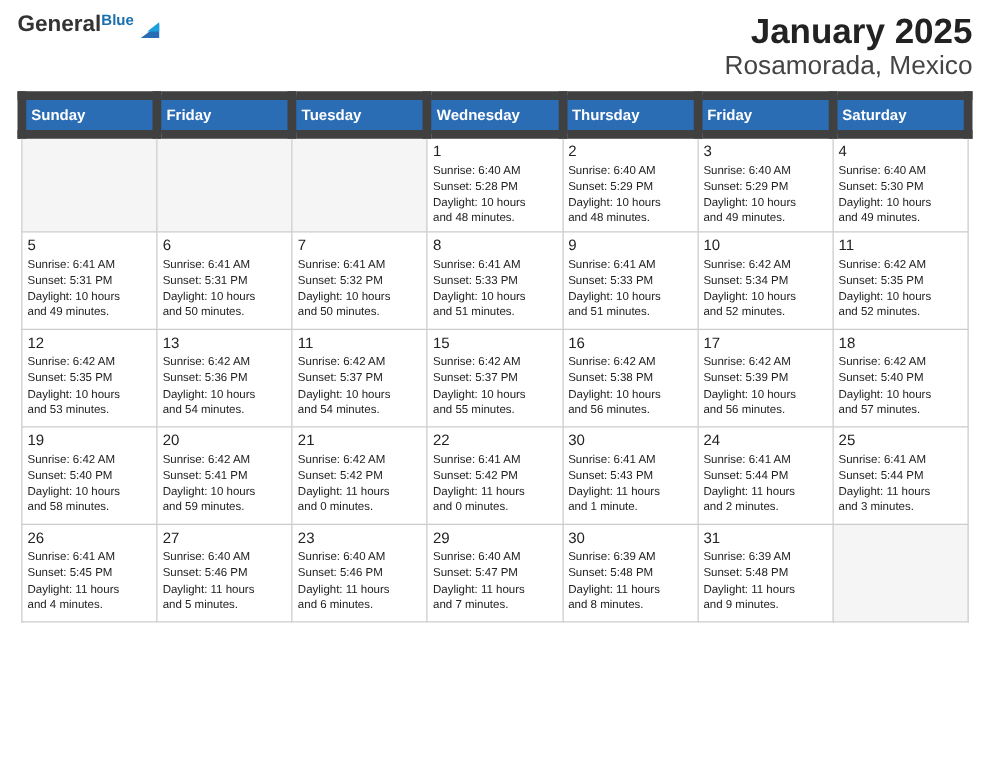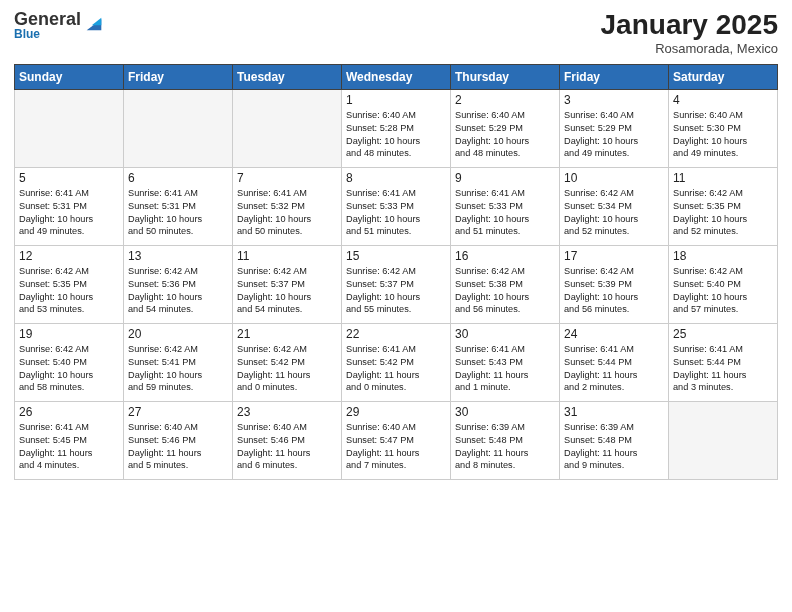--- a/index.html
+++ b/index.html
@@ -21,21 +21,21 @@
       justify-content: space-between;
       align-items: flex-start;
       margin-bottom: 8px;
     }
     .logo {
       display: flex;
       align-items: flex-start;
     }
     .logo-text {
       display: flex;
-      flex-direction: column;
+      flex-direction: row;
       line-height: 1;
     }
     .logo-general {
       font-size: 18px;
       font-weight: bold;
       color: #333;
     }
     .logo-blue {
       font-size: 12px;
       font-weight: bold;
@@ -50,36 +50,36 @@
     .title-block {
       text-align: right;
     }
     .month-title {
       font-size: 28px;
       font-weight: bold;
       color: #222;
       line-height: 1.1;
     }
     .location {
-      font-size: 13px;
+      font-size: 21px;
       color: #444;
     }
     .calendar {
       width: 100%;
       border-collapse: collapse;
       table-layout: fixed;
     }
     .calendar th {
       background: #2a6db5;
       color: #fff;
       font-size: 12px;
       font-weight: bold;
       padding: 5px 4px;
       text-align: left;
-      border: 1px solid #404040;
+      border: 7px solid #404040;
     }
     .calendar td {
       vertical-align: top;
       border: 1px solid #ccc;
       padding: 3px 4px;
       font-size: 9.5px;
       color: #222;
       height: 78px;
       background: #fff;
     }

